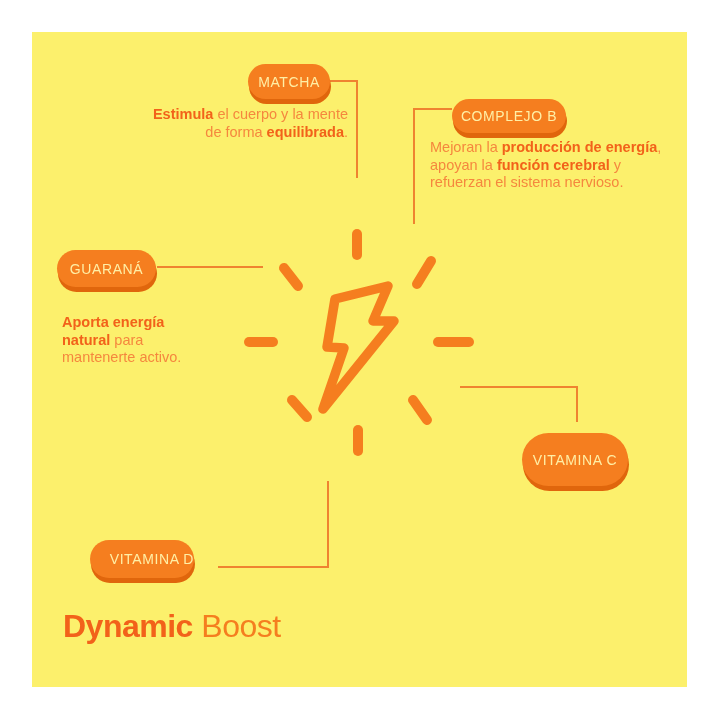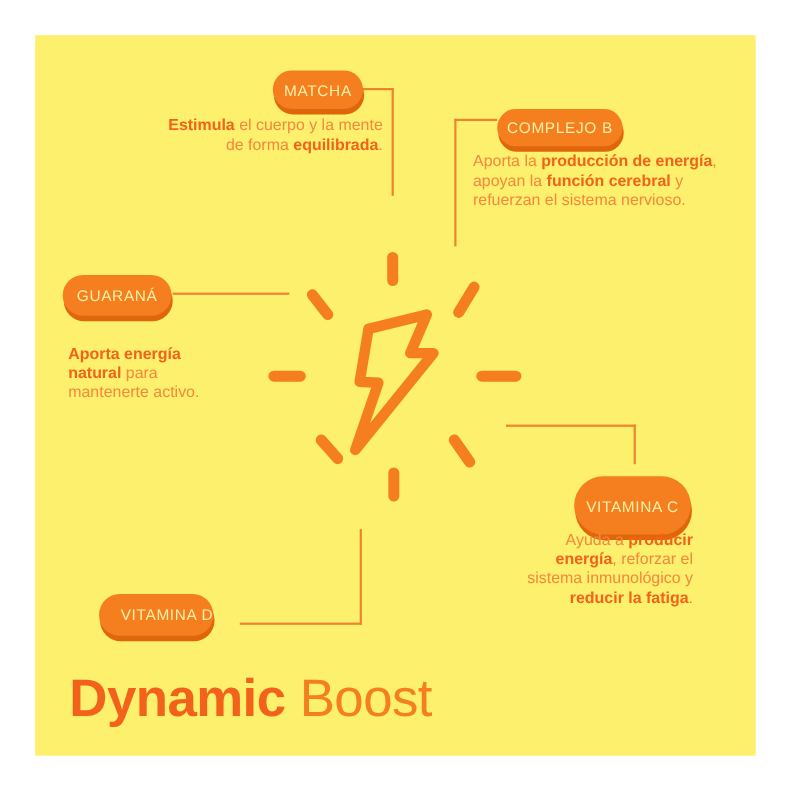--- a/index.html
+++ b/index.html
@@ -47,21 +47,21 @@
   .c-matcha  {left:330px;top:80px; width:28px; height:98px; border-top-width:2px;border-right-width:2px;}
   .c-complejo{left:413px;top:108px;width:39px; height:116px;border-top-width:2px;border-left-width:2px;}
   .c-guarana {left:157px;top:266px;width:106px;height:2px;  background:var(--connector);}
   .c-vitc    {left:460px;top:386px;width:118px;height:36px; border-top-width:2px;border-right-width:2px;}
   .c-vitd    {left:218px;top:481px;width:111px;height:87px; border-bottom-width:2px;border-right-width:2px;}
 
   .burst{position:absolute;left:235px;top:225px;width:250px;height:240px;}
   .burst line{stroke:var(--orange-primary);stroke-width:10;stroke-linecap:round;}
   .burst path{stroke:var(--orange-primary);stroke-width:9.5;fill:none;stroke-linejoin:round;stroke-linecap:round;}
 
-  .title{position:absolute;left:63px;top:608px;font-size:48px;letter-spacing:-.5px;}
+  .title{position:absolute;left:63px;top:608px;font-size:32px;letter-spacing:-.5px;}
   .title .t-bold{font-weight:700;color:var(--text-bold);}
   .title .t-reg{font-weight:400;color:var(--orange-primary);}
 </style>
 </head>
 <body>
 
 <div class="canvas">
   <div class="board"></div>
 
   <div class="connector c-matcha"></div>
@@ -95,25 +95,21 @@
     </div>
   <div class="pill pill-vitc">
       <span>VITAMINA C</span>
     </div>
   <div class="pill pill-vitd">
       <span>VITAMINA D</span>
     </div>
 
   <div class="desc desc-matcha"><span class="seg-b">Estimula</span><span class="seg-r"> el cuerpo y la mente
 de forma </span><span class="seg-b">equilibrada</span><span class="seg-r">.</span></div>
-  <div class="desc desc-complejo"><span class="seg-r">Aporta la </span><span class="seg-b">producción de energía</span><span class="seg-r">,
+  <div class="desc desc-complejo"><span class="seg-r">Mejoran la </span><span class="seg-b">producción de energía</span><span class="seg-r">,
 apoyan la </span><span class="seg-b">función cerebral</span><span class="seg-r"> y
 refuerzan el sistema nervioso.</span></div>
   <div class="desc desc-guarana"><span class="seg-b">Aporta energía
 natural</span><span class="seg-r"> para
 mantenerte activo.</span></div>
-  <div class="desc desc-vitc"><span class="seg-r">Ayuda a </span><span class="seg-b">producir
-energía</span><span class="seg-r">, reforzar el
-sistema inmunológico y
-</span><span class="seg-b">reducir la fatiga</span><span class="seg-r">.</span></div>
 
   <div class="title"><span class="t-bold">Dynamic</span><span class="t-reg"> Boost</span></div>
 </div>
 
 </body></html>

